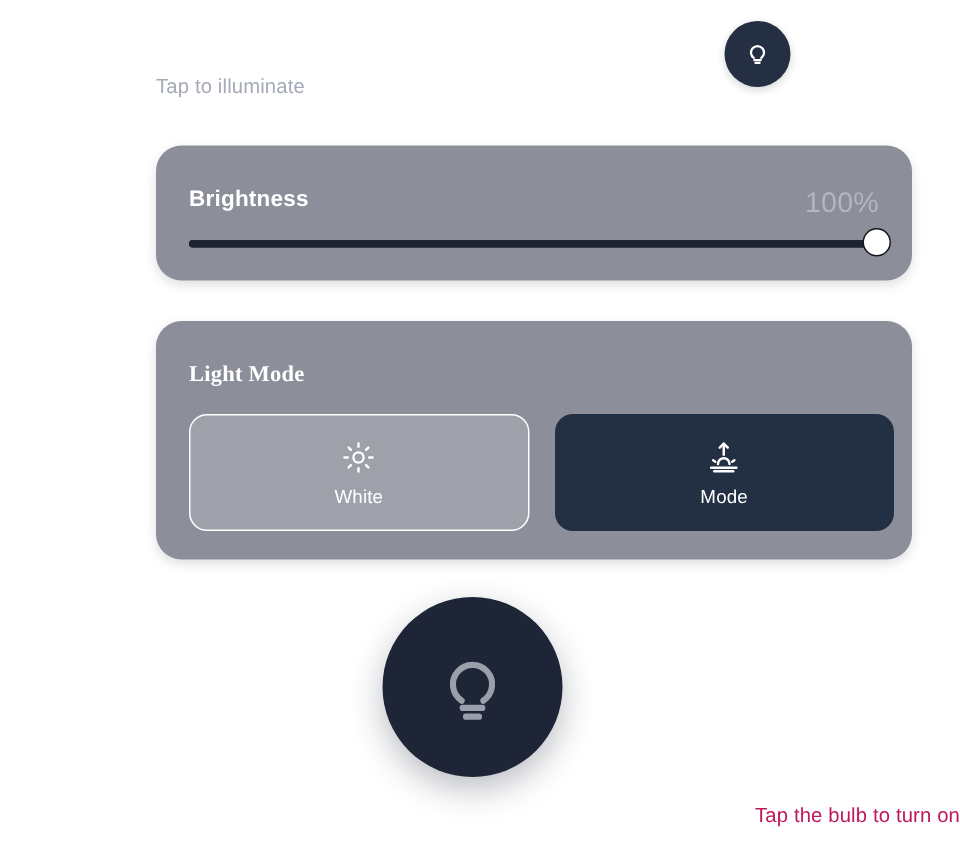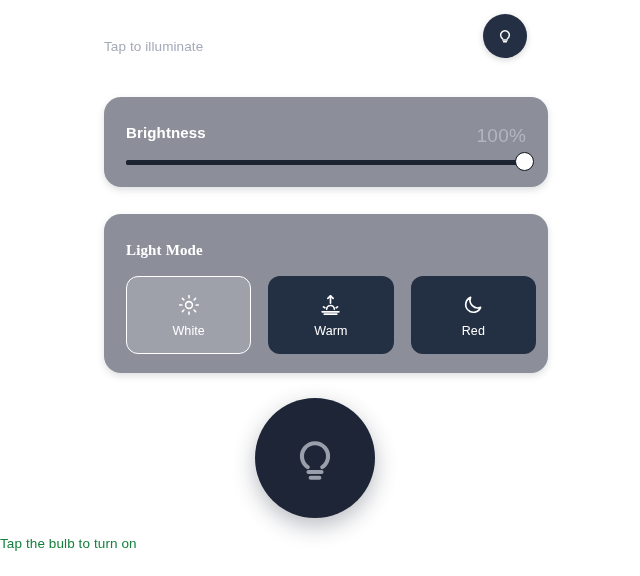--- a/index.html
+++ b/index.html
@@ -19,21 +19,21 @@
   #app {
     position: relative;
     width: 640px;
     height: 576px;
   }
 
   
   .status-text {
     position: absolute;
     left: 104px;
-    top: 39px;
+    top: 50px;
     font-size: 13.5px;
     color: #a5aab8;
     letter-spacing: 0.1px;
     white-space: nowrap;
   }
 
   .power-pill {
     position: absolute;
     left: 483px;
     top: 14px;
@@ -45,21 +45,21 @@
     align-items: center;
     justify-content: center;
     cursor: pointer;
     box-shadow: 0 2px 6px rgba(20,26,40,0.18);
   }
 
   
   .card {
     position: absolute;
     left: 104px;
-    width: 444px;
+    width: 504px;
     background: #8c8f99;
     border-radius: 17px;
     box-shadow: 0 3px 7px rgba(70,75,90,0.18);
     box-sizing: border-box;
     padding-left: 27px;
   }
   .card-brightness { top: 97px; height: 90px; }
   .card-lightmode  { top: 214px; height: 159px; }
 
   .card-title {
@@ -176,23 +176,23 @@
     justify-content: center;
     cursor: pointer;
     box-shadow: 0 8px 22px rgba(30,37,54,0.30);
   }
 
   .bulb-caption {
     position: absolute;
     left: 0;
     right: 0;
     top: 536px;
-    text-align: left;
+    text-align: right;
     font-size: 13.5px;
-    color: #15803d;
+    color: #be185d;
     letter-spacing: 0.1px;
   }
 </style>
 </head>
 <body>
 
 <div id="app">
 
   <div class="status-text">Tap to illuminate</div>
 
@@ -244,31 +244,23 @@
           <svg width="23" height="23" viewBox="0 0 24 24" fill="none" stroke="#ffffff" stroke-width="1.7" stroke-linecap="round" stroke-linejoin="round">
             <path d="M8 16a4 4 0 0 1 8 0"></path>
             <line x1="3.2" y1="18.6" x2="20.8" y2="18.6"></line>
             <line x1="5.4" y1="21" x2="18.6" y2="21"></line>
             <line x1="4.6" y1="13.4" x2="6.1" y2="14.4"></line>
             <line x1="19.4" y1="13.4" x2="17.9" y2="14.4"></line>
             <line x1="12" y1="9.6" x2="12" y2="1.9"></line>
             <polyline points="9.2,4.6 12,1.9 14.8,4.6"></polyline>
           </svg>
         </span>
-        <span class="mode-label">Warm</span>
+        <span class="mode-label">Mode</span>
       </div>
 
-      <div class="mode-btn">
-        <span class="mode-icon">
-          <svg width="22" height="22" viewBox="0 0 24 24" fill="none" stroke="#ffffff" stroke-width="1.8" stroke-linecap="round" stroke-linejoin="round">
-            <path d="M20.3 14.6A8.4 8.4 0 0 1 9.4 3.7 8.4 8.4 0 1 0 20.3 14.6z"></path>
-          </svg>
-        </span>
-        <span class="mode-label">Red</span>
-      </div>
 
     </div>
   </div>
 
   <div class="bulb-button">
     <span>
       <svg width="58" height="58" viewBox="0 0 24 24" fill="none" stroke="#9aa0ab" stroke-width="1.7" stroke-linecap="round" stroke-linejoin="round">
         <path d="M9 16.6a5.4 5.4 0 1 1 6 0"></path>
         <line x1="9.3" y1="18.6" x2="14.7" y2="18.6"></line>
         <line x1="10.2" y1="21" x2="13.8" y2="21"></line>

